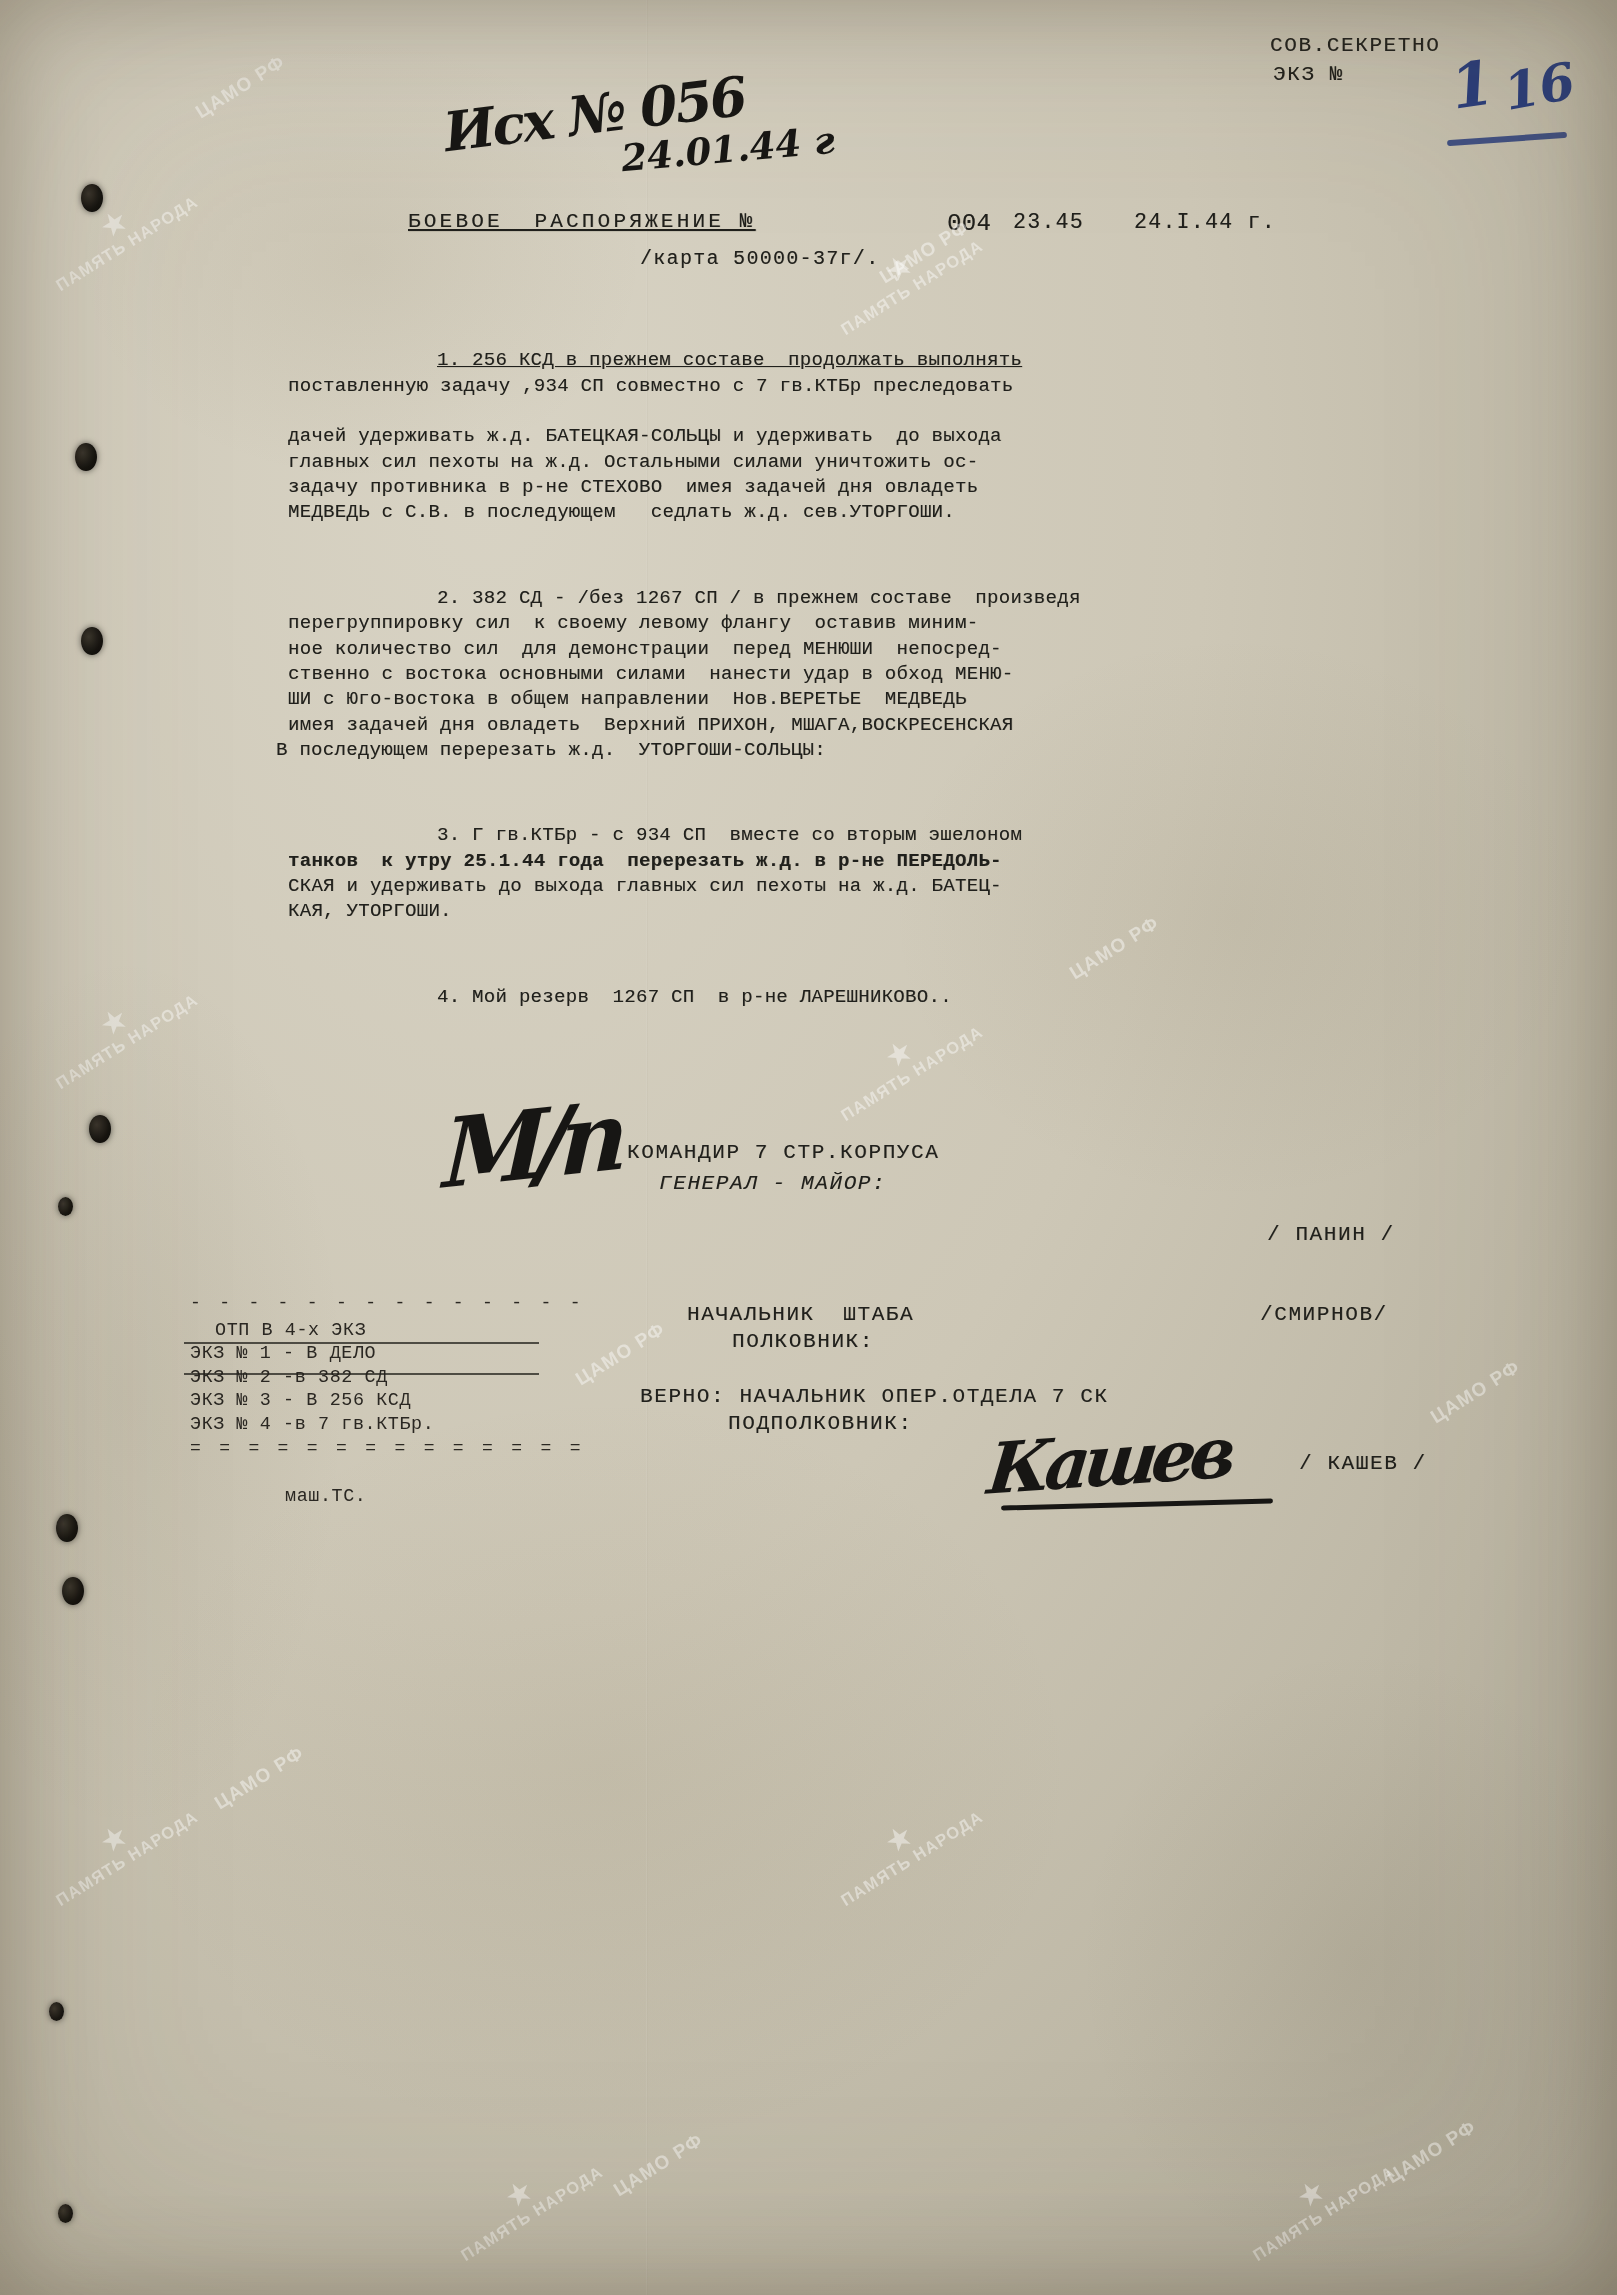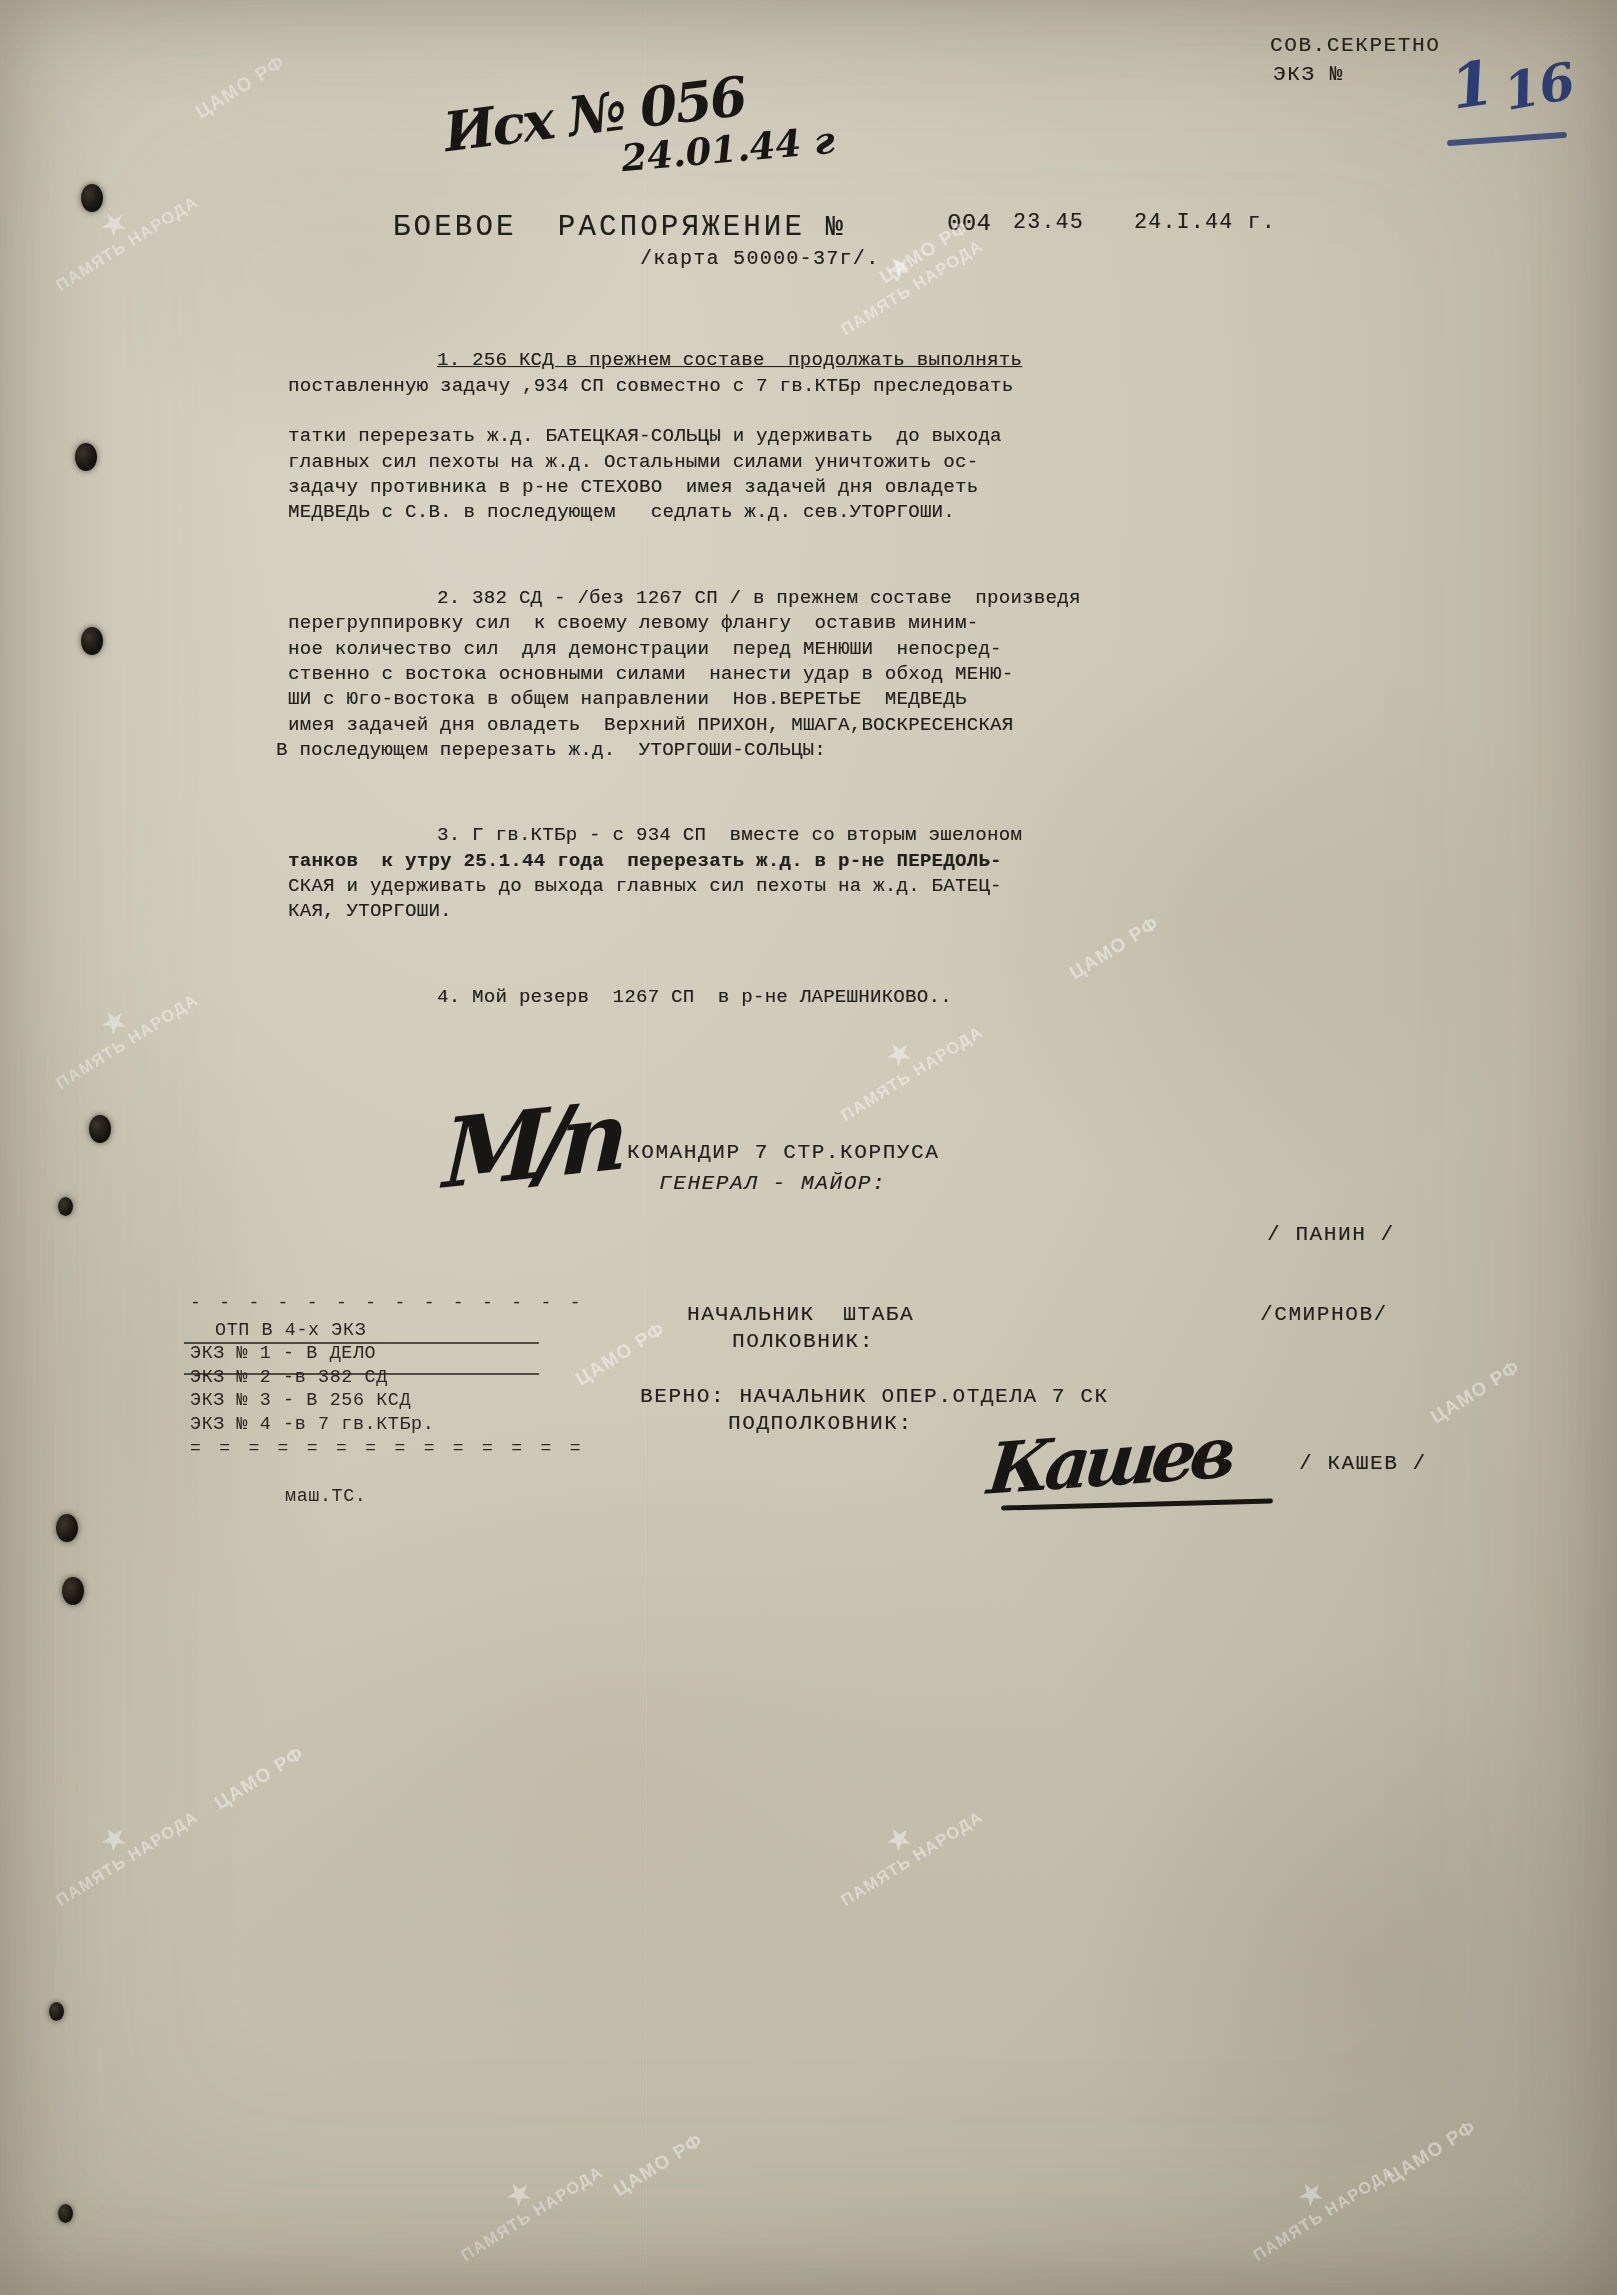--- a/index.html
+++ b/index.html
@@ -182,29 +182,29 @@
   <div class="hole" style="left:56px; top:1514px;"></div>
   <div class="hole" style="left:62px; top:1577px;"></div>
   <div class="hole small" style="left:49px; top:2002px;"></div>
   <div class="hole small" style="left:58px; top:2204px;"></div>
 
   <div class="doc">
 
     <div class="t wide" style="left:1270px; top:33px; font-size:21px;">СОВ.СЕКРЕТНО</div>
     <div class="t wide" style="left:1273px; top:62px; font-size:21px;">ЭКЗ №</div>
 
-    <div class="t spaced" style="left:393px; top:209px; font-size:29px;">БОЕВОЕ  РАСПОРЯЖЕНИЕ №</div>
+    <div class="t spaced" style="left:408px; top:209px; font-size:21px;text-decoration:underline;">БОЕВОЕ  РАСПОРЯЖЕНИЕ №</div>
     <div class="t" style="left:947px; top:209px; font-size:24px;">004</div>
     <div class="t" style="left:1013px; top:209px; font-size:21.5px; letter-spacing:1.3px;">23.45</div>
     <div class="t" style="left:1134px; top:209px; font-size:21.5px; letter-spacing:1.3px;">24.I.44 г.</div>
     <div class="t" style="left:640px; top:246px; font-size:20px; letter-spacing:1.3px;">/карта 50000-37г/.</div>
 
     <div class="t" style="left:437px; top:348px;text-decoration:underline;">1. 256 КСД в прежнем составе  продолжать выполнять</div>
     <div class="t" style="left:288px; top:374px;">поставленную задачу ,934 СП совместно с 7 гв.КТБр преследовать</div>
-    <div class="t" style="left:288px; top:424px;">татки перерезать ж.д. БАТЕЦКАЯ-СОЛЬЦЫ и удерживать  до выхода</div>
+    <div class="t" style="left:288px; top:424px;">дачей удерживать ж.д. БАТЕЦКАЯ-СОЛЬЦЫ и удерживать  до выхода</div>
     <div class="t" style="left:288px; top:450px;">главных сил пехоты на ж.д. Остальными силами уничтожить ос-</div>
     <div class="t" style="left:288px; top:475px;">задачу противника в р-не СТЕХОВО  имея задачей дня овладеть</div>
     <div class="t" style="left:288px; top:500px;">МЕДВЕДЬ с С.В. в последующем   седлать ж.д. сев.УТОРГОШИ.</div>
 
     <div class="t" style="left:437px; top:586px;">2. 382 СД - /без 1267 СП / в прежнем составе  произведя</div>
     <div class="t" style="left:288px; top:611px;">перегруппировку сил  к своему левому флангу  оставив миним-</div>
     <div class="t" style="left:288px; top:637px;">ное количество сил  для демонстрации  перед МЕНЮШИ  непосред-</div>
     <div class="t" style="left:288px; top:662px;">ственно с востока основными силами  нанести удар в обход МЕНЮ-</div>
     <div class="t" style="left:288px; top:687px;">ШИ с Юго-востока в общем направлении  Нов.ВЕРЕТЬЕ  МЕДВЕДЬ</div>
     <div class="t" style="left:288px; top:713px;">имея задачей дня овладеть  Верхний ПРИХОН, МШАГА,ВОСКРЕСЕНСКАЯ</div>

